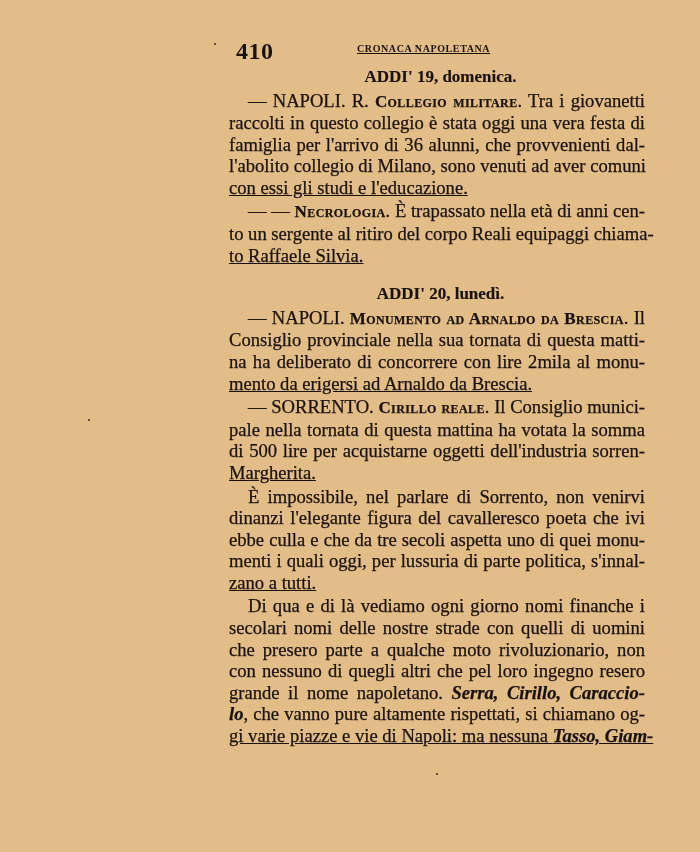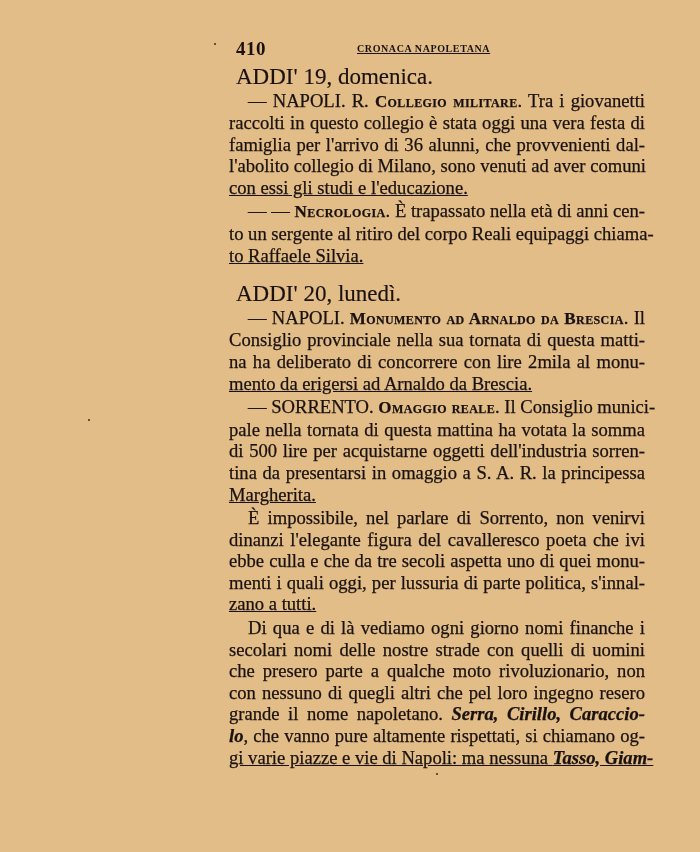--- a/index.html
+++ b/index.html
@@ -23,36 +23,37 @@
     }
     .running-head {
       position: relative;
       height: 24px;
       font-weight: bold;
     }
     .page-number {
       position: absolute;
       left: 19px;
       top: 2px;
-      font-size: 19px;
+      font-size: 24px;
       letter-spacing: 0.5px;
     }
     .running-title {
       position: absolute;
       left: 140px;
       top: 7px;
       font-size: 10px;
       letter-spacing: 0.6px;
       text-decoration: underline;
     }
     .date-heading {
-      font-size: 23px;
+      font-size: 17px;
       line-height: 21.5px;
       margin: 6px 0 0 19px;
-      font-weight: normal;
+      font-weight: bold;
+      text-align: center;
       -webkit-text-stroke: 0.15px #1a1210;
     }
     .date-heading.second {
       margin-top: 17px;
     }
     p.para {
       font-size: 18.6px;
       line-height: 21.6px;
       margin: 2px 0 0 12px;
       text-indent: 19px;
@@ -120,24 +121,23 @@
         <span class="line last"><span>to Raffaele Silvia.</span></span>
       </p>
       <div class="date-heading second">ADDI' 20, lunedì.</div>
       <p class="para">
         <span class="line"><span>— NAPOLI. </span><span class="smallcaps">Monumento ad Arnaldo da Brescia</span><span>. Il</span></span>
         <span class="line"><span>Consiglio provinciale nella sua tornata di questa matti-</span></span>
         <span class="line"><span>na ha deliberato di concorrere con lire 2mila al monu-</span></span>
         <span class="line last"><span>mento da erigersi ad Arnaldo da Brescia.</span></span>
       </p>
       <p class="para">
-        <span class="line"><span>— SORRENTO. </span><span class="smallcaps">Omaggio reale</span><span>. Il Consiglio munici-</span></span>
+        <span class="line"><span>— SORRENTO. </span><span class="smallcaps">Cirillo reale</span><span>. Il Consiglio munici-</span></span>
         <span class="line"><span>pale nella tornata di questa mattina ha votata la somma</span></span>
         <span class="line"><span>di 500 lire per acquistarne oggetti dell'industria sorren-</span></span>
-        <span class="line"><span>tina da presentarsi in omaggio a S. A. R. la principessa</span></span>
         <span class="line last"><span>Margherita.</span></span>
       </p>
       <p class="para">
         <span class="line"><span>È impossibile, nel parlare di Sorrento, non venirvi</span></span>
         <span class="line"><span>dinanzi l'elegante figura del cavalleresco poeta che ivi</span></span>
         <span class="line"><span>ebbe culla e che da tre secoli aspetta uno di quei monu-</span></span>
         <span class="line"><span>menti i quali oggi, per lussuria di parte politica, s'innal-</span></span>
         <span class="line last"><span>zano a tutti.</span></span>
       </p>
       <p class="para">

